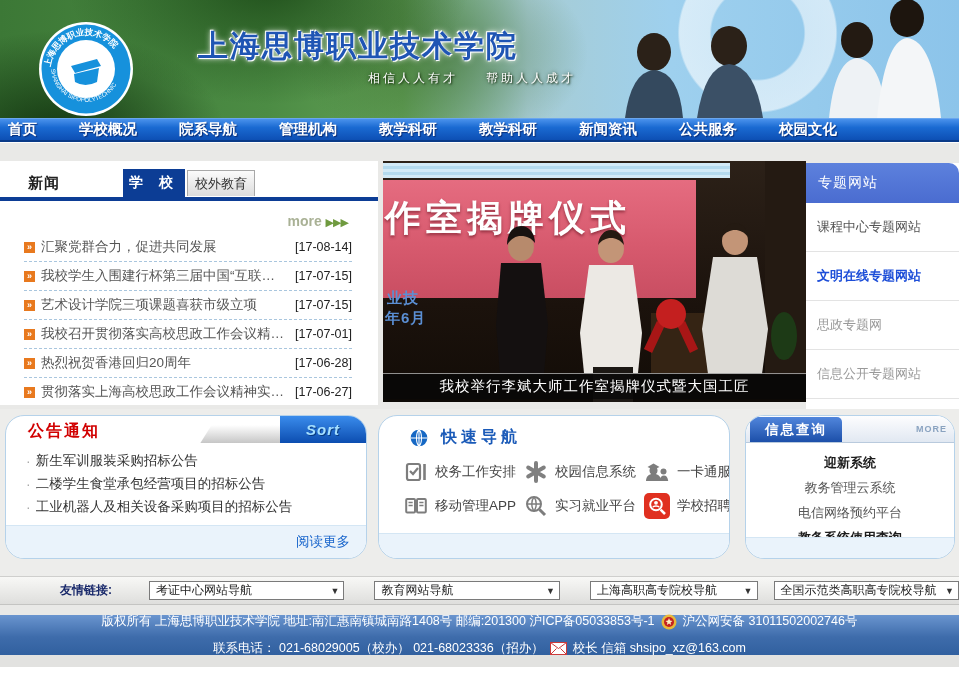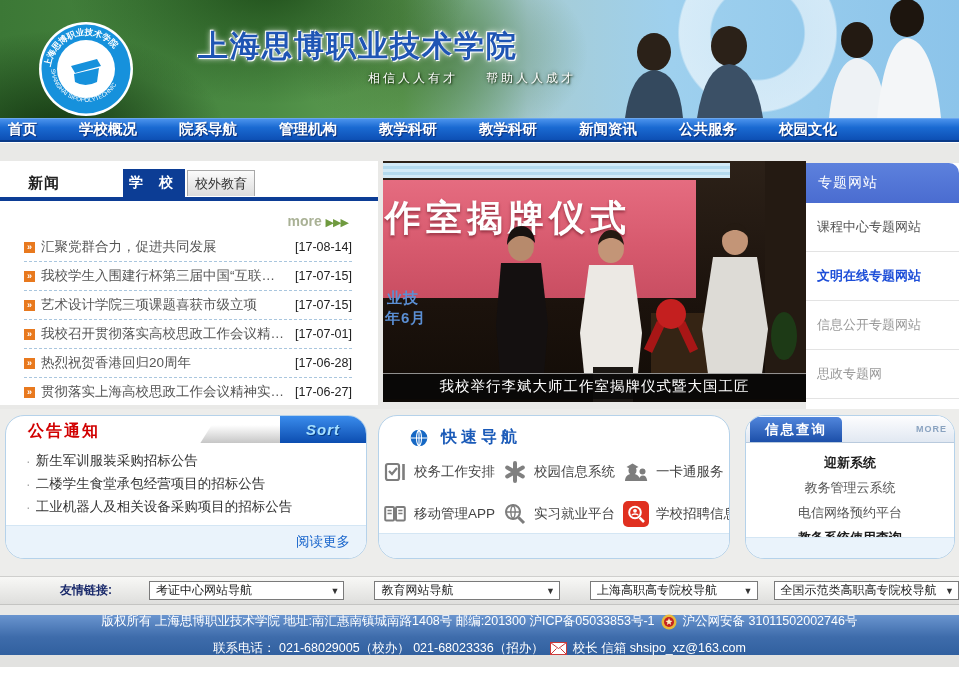--- a/index.html
+++ b/index.html
@@ -93,21 +93,21 @@
   .sort-btn{position:absolute;right:0;top:0;width:86px;height:27px;background:linear-gradient(#3a8cec,#0c4db0);
     color:#a6e0ff;font-style:italic;font-weight:bold;font-size:15px;display:flex;align-items:center;
     justify-content:center;text-shadow:1px 1px 0 #083a80;letter-spacing:1px}
   .ann-list{padding:5px 0 0 20px}
   .ann-item{height:23px;display:flex;align-items:center;font-size:13.5px;color:#333;cursor:pointer}
   .ann-bullet{color:#aaa;margin-right:5px;font-size:14px;line-height:10px}
   .read-more{position:absolute;right:16px;bottom:7px;color:#1a66cc;font-size:13.5px;cursor:pointer}
 
   .qn-head{display:flex;align-items:center;gap:12px;padding:11px 0 0 30px}
   .qn-title{color:#1a5ab8;font-weight:bold;font-size:16px;letter-spacing:4px}
-  .qn-grid{display:grid;grid-template-columns:120px 120px 1fr;row-gap:17px;padding:12px 6px 0 4px}
+  .qn-grid{display:grid;grid-template-columns:120px 120px 1fr;row-gap:9px;padding:12px 6px 0 25px}
   .qn-item{display:flex;align-items:center;gap:7px;font-size:13.5px;color:#444;cursor:pointer;white-space:nowrap}
 
   .iq-head{position:relative;height:26px;background:linear-gradient(#fdfdfe,#e1e8f2);border-bottom:1px solid #b9cadd}
   .iq-tab{position:absolute;left:4px;top:1px;width:92px;height:25px;background:linear-gradient(#5186dc,#1c4fa9);
     border-radius:5px 5px 0 0;color:#fff;font-weight:bold;font-size:13.5px;display:flex;align-items:center;
     justify-content:center;letter-spacing:2px;cursor:pointer}
   .iq-more{position:absolute;right:7px;top:8px;font-size:9px;font-weight:bold;color:#8aa3c0;letter-spacing:1px;cursor:pointer}
   .iq-list{padding-top:7px;text-align:center}
   .iq-item{height:25px;line-height:25px;font-size:13px;color:#555;cursor:pointer}
   .iq-item.em{font-weight:bold;color:#1c1c1c}
@@ -257,22 +257,22 @@
       <ellipse cx="352" cy="80" rx="13" ry="14" fill="#c39577"></ellipse>
       <path d="M339 76c1-9 6-14 13-14s12 5 13 14c-4-5-8-7-13-7s-9 2-13 7z" fill="#241a12"></path>
     </svg>
     <div class="photo-caption">我校举行李斌大师工作室揭牌仪式暨大国工匠</div>
   </div>
 
   <div class="sidebar">
     <div class="sidebar-head">专题网站</div>
     <div class="sidebar-item">课程中心专题网站</div>
     <div class="sidebar-item em">文明在线专题网站</div>
+    <div class="sidebar-item dim">思政专题网</div>
     <div class="sidebar-item dim">信息公开专题网站</div>
-    <div class="sidebar-item dim">思政专题网</div>
   </div>
 </div>
 
 <div class="mid-row">
 
   <div class="box box1">
     <div class="ann-head">
       <span class="ann-title">公告通知</span>
       <div class="sort-wrap">
         <div class="sort-swoosh"></div>

